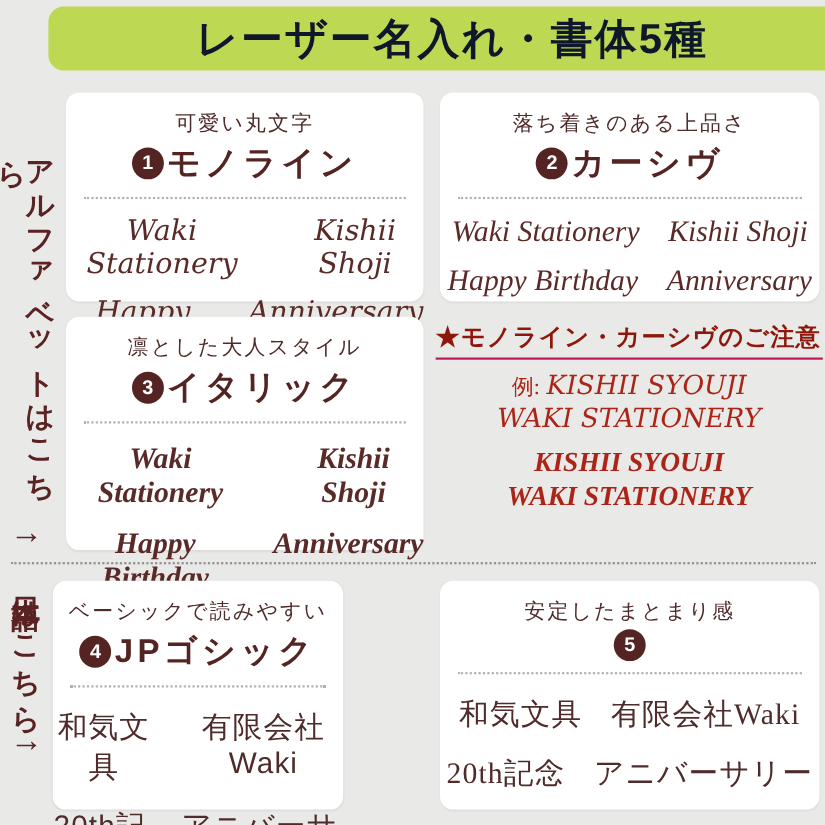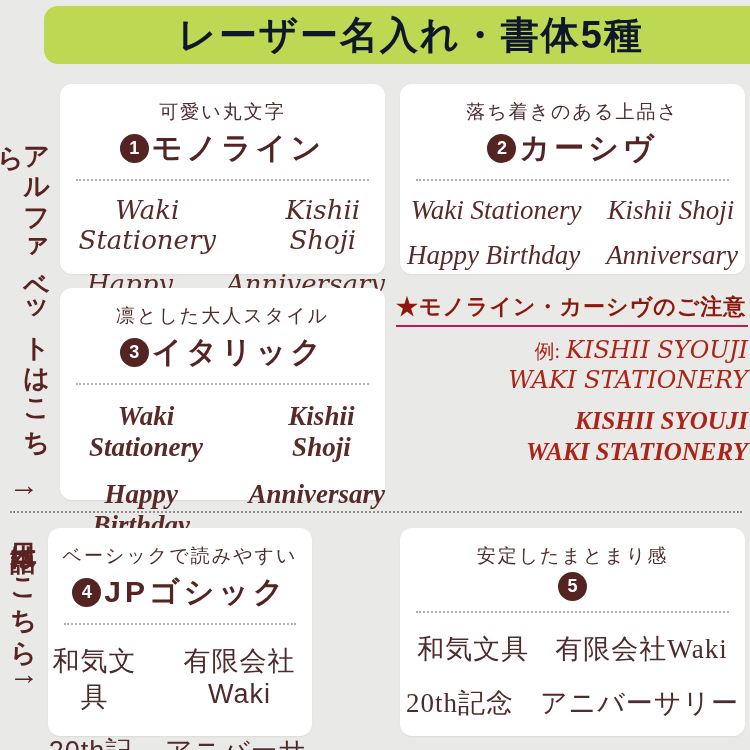--- a/index.html
+++ b/index.html
@@ -83,21 +83,21 @@
     font-family:"Liberation Serif", serif;
     font-size:22px;font-weight:bold;color:#8e170c;
     border-bottom:2px solid #be185d;padding-bottom:3px;letter-spacing:1px;
     white-space:nowrap;
   }
   .notice .body-line{
     font-family:"Liberation Serif", serif;
     font-size:20px;color:#9c1b10;line-height:1.4;letter-spacing:1px;
   }
   .notice .body-wrap{margin-top:6px;}
-  .notice .example{margin-top:8px;color:#ac2418;text-align:right;}
+  .notice .example{margin-top:8px;color:#ac2418;}
   .notice .ex-line{
     font-family:"DejaVu Serif", serif;font-style:italic;
     font-size:24px;line-height:1.25;
   }
   .notice .ex-prefix{
     font-family:"Liberation Serif", serif;font-style:normal;font-size:20px;margin-right:6px;
   }
   .notice .example-cursive{margin-top:10px;}
   .notice .example-cursive .ex-line{
     font-family:"Liberation Serif", serif;font-weight:bold;font-size:25px;

